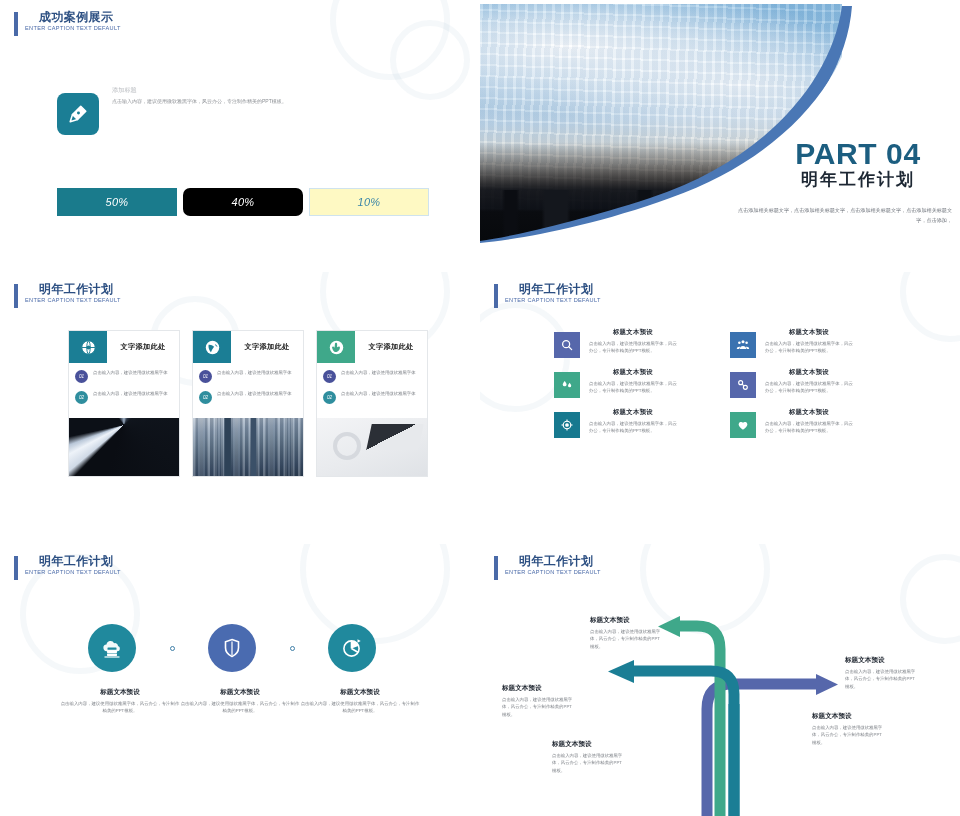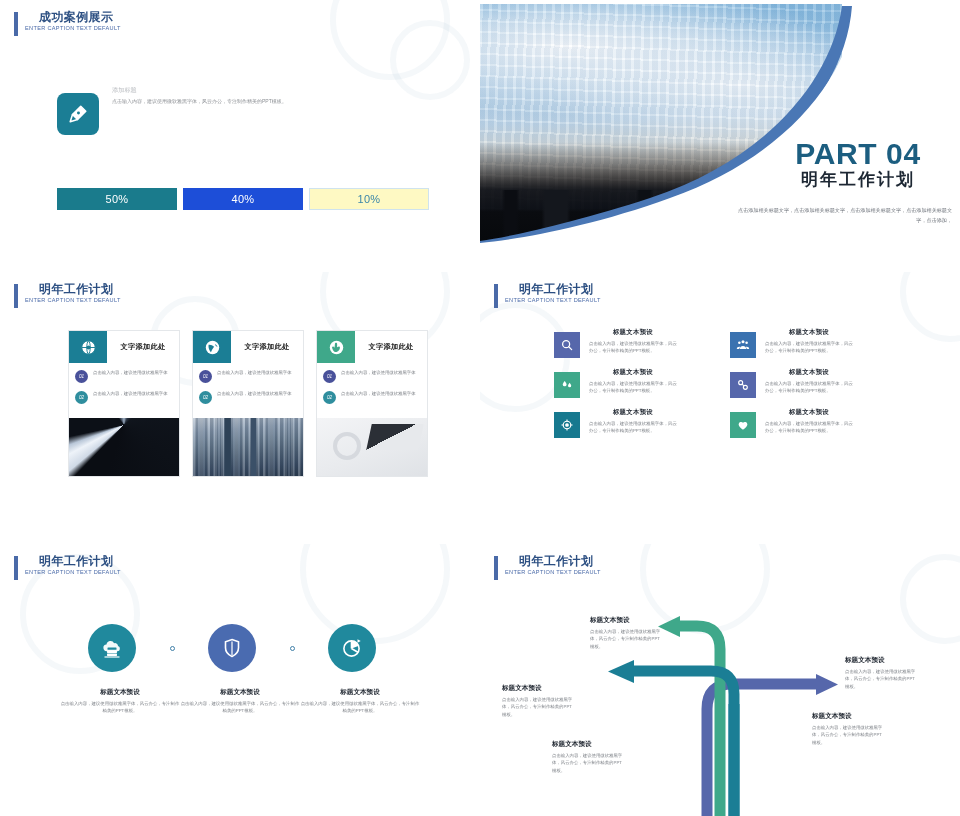--- a/index.html
+++ b/index.html
@@ -47,26 +47,26 @@
   .s1-txt { position: absolute; left: 112px; top: 85px; width: 300px; }
   .s1-txt .t {
     font-size: 6.2px; color: #b9bcc0; line-height: 10px; margin-bottom: 2px;
   }
   .s1-txt .d { font-size: 5px; color: #8d9095; line-height: 8px; }
   .s1-bars {
     position: absolute; left: 57px; top: 188px;
     display: flex; gap: 6px;
   }
   .s1-bars .b {
-    width: 120px; height: 22px;
+    width: 120px; height: 28px;
     display: flex; align-items: center; justify-content: center;
-    font-size: 11px; letter-spacing: .3px;
+    font-size: 11px; letter-spacing: .3px; font-style: italic;
   }
   .s1-bars .b1 { background: #1a7b8c; color: #fff; }
-  .s1-bars .b2 { background: #1d4ed8; color: #fff; }
+  .s1-bars .b2 { background: #000000; color: #fff; border-radius: 7px; }
   .s1-bars .b3 { background: #fef9c3; color: #3b86a8; border: 1px solid #cfe3ee; }
 
   
   .wm { position: absolute; opacity: .05; border: 6px solid #3a6ea5; border-radius: 50%; }
 
   
   .s2 { background: #fff; }
   .s2-img {
     position: absolute; left: 0; top: 4px; width: 362px; height: 238px;
     background:

